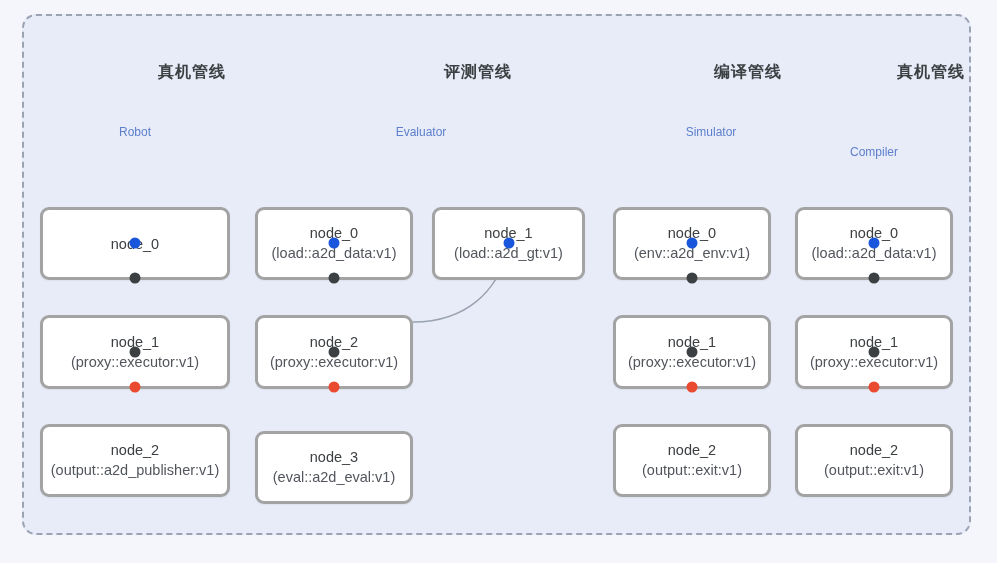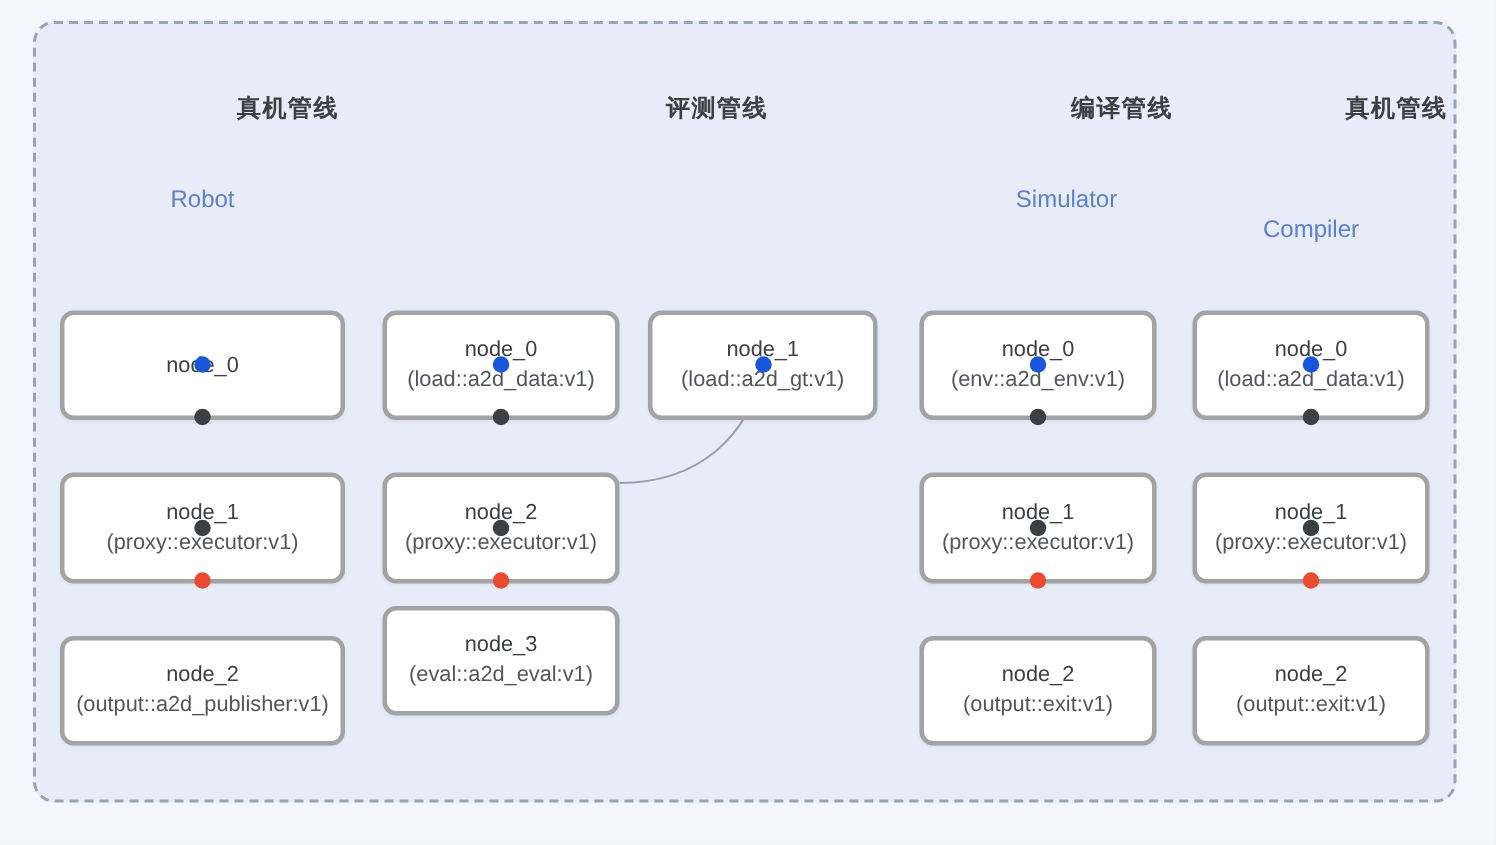--- a/index.html
+++ b/index.html
@@ -38,21 +38,21 @@
     color: #3c4043;
     font-size: 16px;
     font-weight: bold;
     letter-spacing: 1px;
     white-space: nowrap;
   }
   .col-subtitle {
     position: absolute;
     text-align: center;
     color: #5d7fcc;
-    font-size: 16px;
+    font-size: 12px;
     font-weight: normal;
     white-space: nowrap;
   }
   
   .node {
     position: absolute;
     box-sizing: border-box;
     background: #ffffff;
     border: 3px solid #a3a3a3;
     border-radius: 9px;
@@ -104,20 +104,21 @@
 <body>
 
 <div id="canvas">
 
   <div class="pipeline-panel"></div>
 
   <div class="col-title" style="left:44px; top:62px; width:182px;">真机管线</div>
   <div class="col-subtitle" style="left:44px; top:125px; width:182px;">Robot</div>
 
   <div class="col-title" style="left:330px; top:62px; width:182px;">评测管线</div>
+  <div class="col-subtitle" style="left:330px; top:125px; width:182px;">Evaluator</div>
 
   <div class="col-title" style="left:600px; top:62px; width:182px;">编译管线</div>
   <div class="col-subtitle" style="left:620px; top:125px; width:182px;">Simulator</div>
 
   <div class="col-title" style="left:783px; top:62px; width:182px;">真机管线</div>
   <div class="col-subtitle" style="left:783px; top:125px; width:182px;margin-top:20px;">Compiler</div>
 
   <svg id="edges" viewBox="0 0 997 563" xmlns="http://www.w3.org/2000/svg">
 
     <line x1="135" y1="243" x2="135" y2="278"></line>
@@ -168,21 +169,21 @@
   </div>
   <div class="port out-blue" style="left:509px; top:243px;"></div>
 
   <div class="node" style="left:255px; top:278px; width:158px; height:74px;">
     <div class="node-name">node_2</div>
     <div class="node-type">(proxy::executor:v1)</div>
   </div>
   <div class="port in-dark" style="left:334px; top:278px;"></div>
   <div class="port out-dark" style="left:334px; top:352px;"></div>
 
-  <div class="node" style="left:255px; top:367px; width:158px; height:73px;">
+  <div class="node" style="left:255px; top:394px; width:158px; height:73px;">
     <div class="node-name">node_3</div>
     <div class="node-type">(eval::a2d_eval:v1)</div>
   </div>
   <div class="port in-red" style="left:334px; top:387px;"></div>
 
   <div class="node" style="left:613px; top:170px; width:158px; height:73px;">
     <div class="node-name">node_0</div>
     <div class="node-type">(env::a2d_env:v1)</div>
   </div>
   <div class="port out-blue" style="left:692px; top:243px;"></div>

